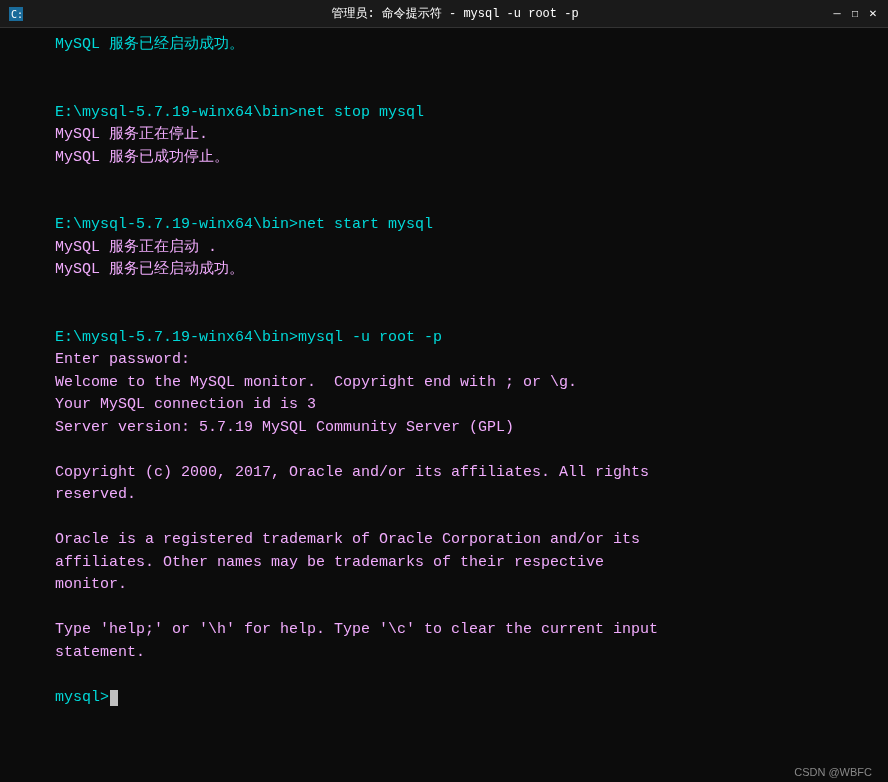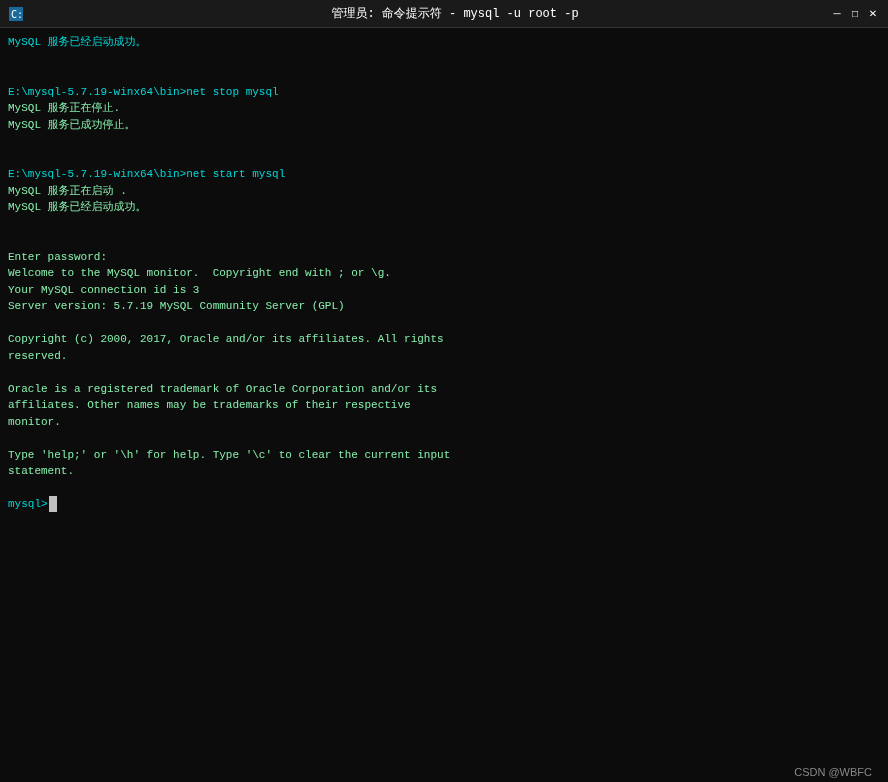--- a/index.html
+++ b/index.html
@@ -68,32 +68,33 @@
 
     .console-area {
       background: #0c0c0c;
       padding: 6px 8px;
       height: calc(782px - 28px);
       overflow: hidden;
       position: relative;
     }
 
     .console-line {
-      font-size: 11px;
+      font-size: 15px;
       line-height: 1.5;
       white-space: pre-wrap;
       word-break: break-all;
+      margin-left: 47px;
     }
 
     .text-cyan {
       color: #00d8d8;
     }
 
     .text-white {
-      color: #86efac;
+      color: #f0abfc;
     }
 
     .watermark {
       position: absolute;
       bottom: 4px;
       right: 16px;
       color: #888888;
       font-size: 11px;
       font-family: Arial, sans-serif;
     }
@@ -138,20 +139,21 @@
       <div class="console-line text-cyan">E:\mysql-5.7.19-winx64\bin&gt;net stop mysql</div>
       <div class="console-line text-white">MySQL 服务正在停止.</div>
       <div class="console-line text-white">MySQL 服务已成功停止。</div>
       <div class="console-line text-white">&nbsp;</div>
       <div class="console-line text-white">&nbsp;</div>
       <div class="console-line text-cyan">E:\mysql-5.7.19-winx64\bin&gt;net start mysql</div>
       <div class="console-line text-white">MySQL 服务正在启动 .</div>
       <div class="console-line text-white">MySQL 服务已经启动成功。</div>
       <div class="console-line text-white">&nbsp;</div>
       <div class="console-line text-white">&nbsp;</div>
+      <div class="console-line text-cyan">E:\mysql-5.7.19-winx64\bin&gt;mysql -u root -p</div>
       <div class="console-line text-white">Enter password:</div>
       <div class="console-line text-white">Welcome to the MySQL monitor.  Copyright end with ; or \g.</div>
       <div class="console-line text-white">Your MySQL connection id is 3</div>
       <div class="console-line text-white">Server version: 5.7.19 MySQL Community Server (GPL)</div>
       <div class="console-line text-white">&nbsp;</div>
       <div class="console-line text-white">Copyright (c) 2000, 2017, Oracle and/or its affiliates. All rights</div>
       <div class="console-line text-white">reserved.</div>
       <div class="console-line text-white">&nbsp;</div>
       <div class="console-line text-white">Oracle is a registered trademark of Oracle Corporation and/or its</div>
       <div class="console-line text-white">affiliates. Other names may be trademarks of their respective</div>

